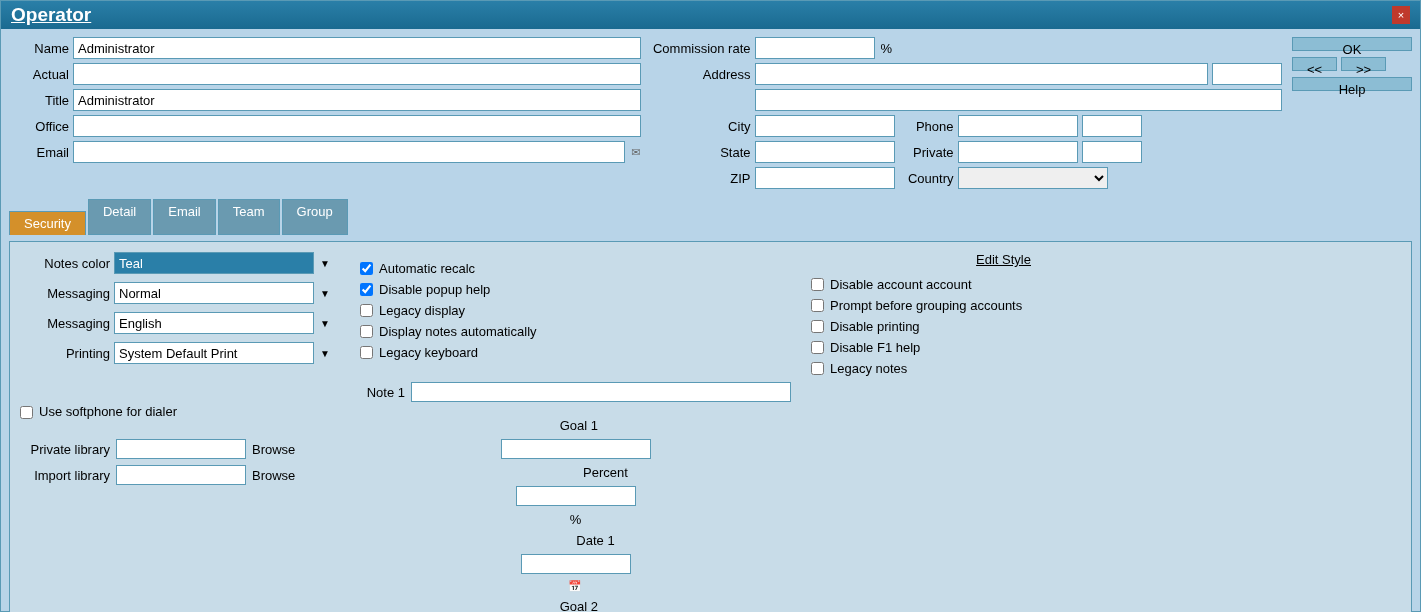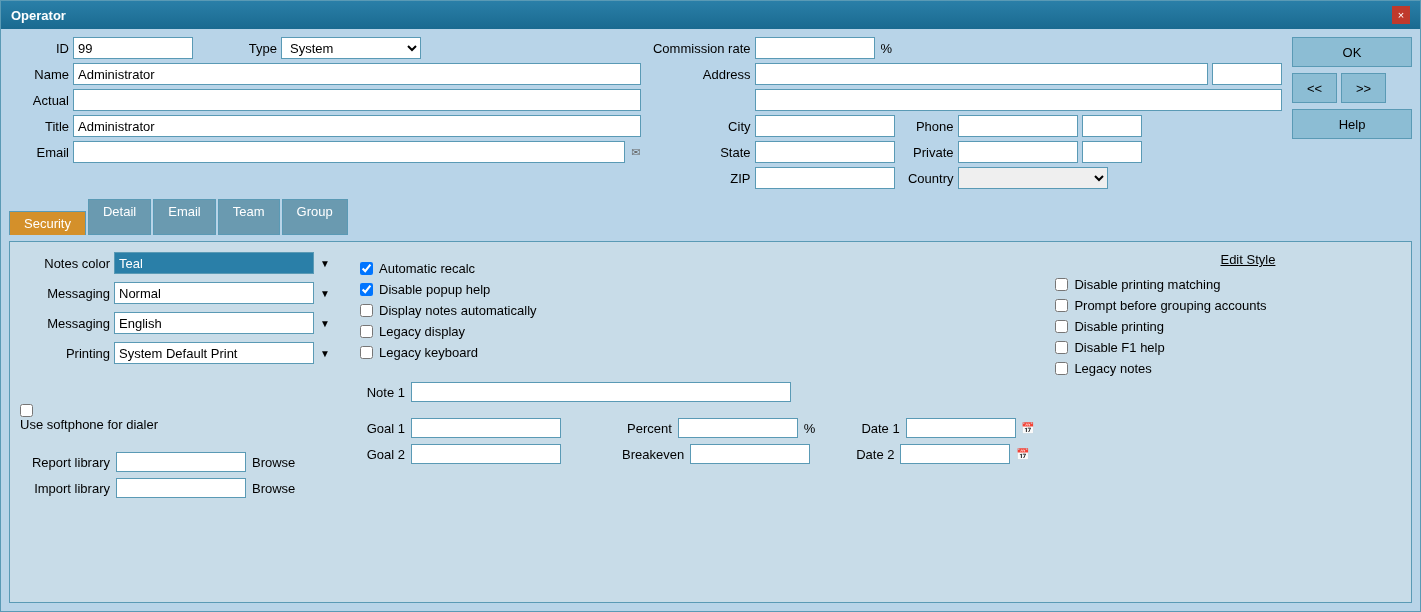--- a/index.html
+++ b/index.html
@@ -10,21 +10,21 @@
     .title-bar {
       background: linear-gradient(to bottom, #2a7fa8, #1a6a90);
       color: white;
       padding: 5px 10px;
       display: flex;
       justify-content: space-between;
       align-items: center;
       height: 28px;
       flex-shrink: 0;
     }
-    .title-bar span { font-weight: bold; font-size: 13px; }
+    .title-bar span { font-weight: bold; font-size: 19px; text-decoration: underline; }
     .title-bar .close-btn {
       background: #c0392b;
       color: white;
       border: none;
       width: 18px;
       height: 18px;
       font-size: 11px;
       cursor: pointer;
       display: flex;
       align-items: center;
@@ -54,21 +54,21 @@
       flex: 1;
     }
 
     .action-btn {
       background: #8cbdd4;
       border: 1px solid #5a9ab5;
       padding: 4px 12px;
       cursor: pointer;
       min-width: 100px;
       text-align: center;
-      height: 30px;
+      height: 14px;
     }
 
     .type-select {
       border: 1px solid #5a9ab5;
       background: white;
       height: 22px;
       width: 140px;
       padding: 2px 4px;
     }
 
@@ -102,26 +102,26 @@
       width: 200px;
       padding: 2px 4px;
       appearance: none;
     }
     .dropdown-select.selected-teal { background: #2a7fa8; color: white; }
     .select-wrapper { position: relative; display: inline-block; }
 
     .checkbox-row { display: flex; align-items: center; gap: 6px; }
     .checkbox-row input[type=checkbox] { margin: 0; }
 
-    .goal-row { display: flex; align-items: center; gap: 6px; }
+    .goal-row { display: flex; align-items: center; gap: 6px; flex-direction: column; }
     .goal-input { border: 1px solid #5a9ab5; background: white; height: 20px; width: 150px; }
     .percent-input { border: 1px solid #5a9ab5; background: white; height: 20px; width: 120px; }
     .date-input { border: 1px solid #5a9ab5; background: white; height: 20px; width: 110px; }
 
-    .softphone-row { display: flex; align-items: flex-start; margin-top: 10px; flex-direction: column; }
+    .softphone-row { display: flex; align-items: flex-end; gap: 6px; margin-top: 10px; }
 
     .library-row { display: flex; align-items: center; gap: 6px; }
     .lib-label { text-align: right; min-width: 90px; }
     .lib-input { border: 1px solid #5a9ab5; background: white; height: 20px; width: 130px; }
     .browse-btn { cursor: pointer; text-decoration: none; color: #000; }
 
     .edit-style { text-align: right; text-decoration: underline; cursor: pointer; font-size: 13px; }
     .notes-full-row { display: flex; align-items: center; gap: 6px; }
 
     .calendar-icon { font-size: 11px; color: #666; }
@@ -138,42 +138,34 @@
     <span>Operator</span>
     <button class="close-btn">×</button>
   </div>
 
   <div class="content">
 
     <div class="form-section">
 
       <div class="form-left">
         <div class="form-row">
-          <span class="form-label">ID</span>
-          <input class="form-input" style="width: 120px; flex: 0 0 auto;" type="text" value="99">
-          <span style="margin-left:20px;" class="form-label">Type</span>
-          <div class="select-wrapper">
-            <select class="type-select">
-              <option>System</option>
-              <option>User</option>
-              <option>Admin</option>
-            </select>
-          </div>
-        </div>
-        <div class="form-row">
           <span class="form-label">Name</span>
           <input class="form-input" type="text" value="Administrator" style="">
         </div>
         <div class="form-row">
           <span class="form-label">Actual</span>
           <input class="form-input" type="text" value="" style="">
         </div>
         <div class="form-row">
           <span class="form-label">Title</span>
           <input class="form-input" type="text" value="Administrator" style="">
+        </div>
+        <div class="form-row">
+          <span class="form-label">Office</span>
+          <input class="form-input" type="text" value="" style="">
         </div>
         <div class="form-row">
           <span class="form-label">Email</span>
           <input class="form-input" type="text" value="" style="">
           <span style="font-size:11px;color:#666;margin-left:2px;">✉</span>
         </div>
       </div>
 
       <div class="form-center">
         <div class="form-row commission-row">
@@ -286,21 +278,21 @@
         <div style="height:16px;"></div>
 
         <div class="softphone-row">
           <input type="checkbox" style="">
           <span>Use softphone for dialer</span>
         </div>
 
         <div style="height:8px;"></div>
 
         <div class="library-row">
-          <span class="lib-label">Report library</span>
+          <span class="lib-label">Private library</span>
           <input class="lib-input" type="text" value="" style="">
           <span class="browse-btn">Browse</span>
         </div>
         <div class="library-row">
           <span class="lib-label">Import library</span>
           <input class="lib-input" type="text" value="" style="">
           <span class="browse-btn">Browse</span>
         </div>
       </div>
 
@@ -308,25 +300,25 @@
         <div class="checkbox-row">
           <input type="checkbox" checked="" style="">
           <span>Automatic recalc</span>
         </div>
         <div class="checkbox-row">
           <input type="checkbox" checked="" style="">
           <span>Disable popup help</span>
         </div>
         <div class="checkbox-row">
           <input type="checkbox" style="">
+          <span>Legacy display</span>
+        </div>
+        <div class="checkbox-row">
+          <input type="checkbox" style="">
           <span>Display notes automatically</span>
-        </div>
-        <div class="checkbox-row">
-          <input type="checkbox" style="">
-          <span>Legacy display</span>
         </div>
         <div class="checkbox-row">
           <input type="checkbox" style="">
           <span>Legacy keyboard</span>
         </div>
 
         <div style="height:10px;"></div>
 
         <div class="notes-full-row">
           <span style="min-width:45px;text-align:right;">Note 1</span>
@@ -355,21 +347,21 @@
           <span class="calendar-icon">📅</span>
         </div>
       </div>
 
       <div class="tab-col" style="min-width:220px;">
         <div style="display:flex;justify-content:flex-end;margin-bottom:4px;">
           <span class="edit-style">Edit Style</span>
         </div>
         <div class="checkbox-row">
           <input type="checkbox" style="">
-          <span>Disable printing matching</span>
+          <span>Disable account account</span>
         </div>
         <div class="checkbox-row">
           <input type="checkbox" style="">
           <span>Prompt before grouping accounts</span>
         </div>
         <div class="checkbox-row">
           <input type="checkbox" style="">
           <span>Disable printing</span>
         </div>
         <div class="checkbox-row">

